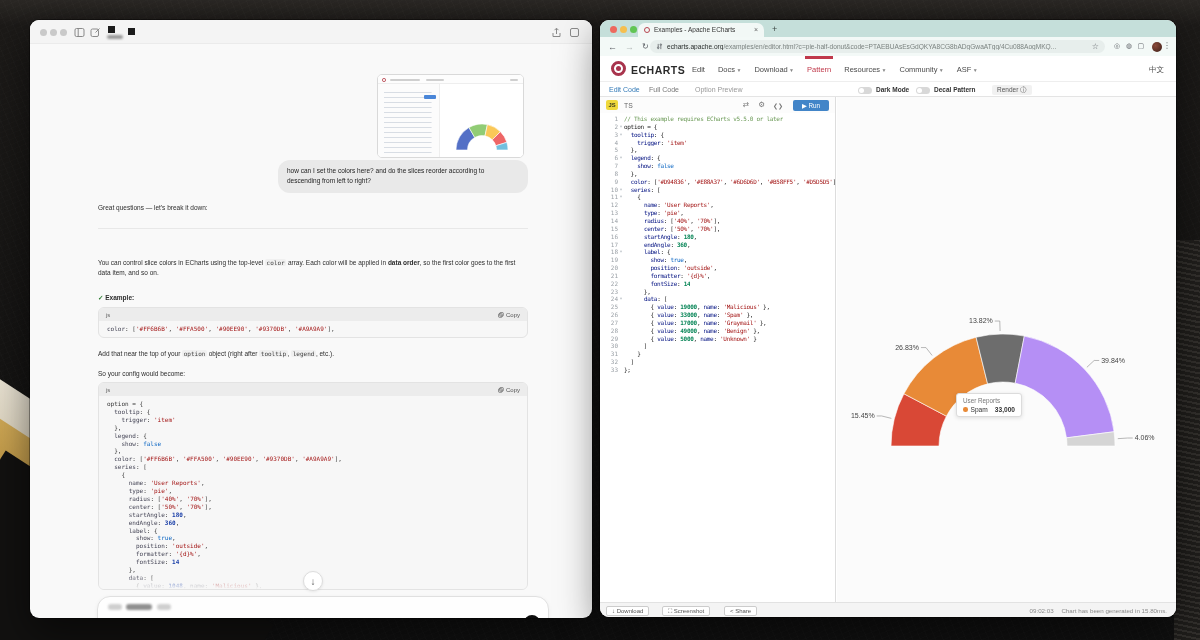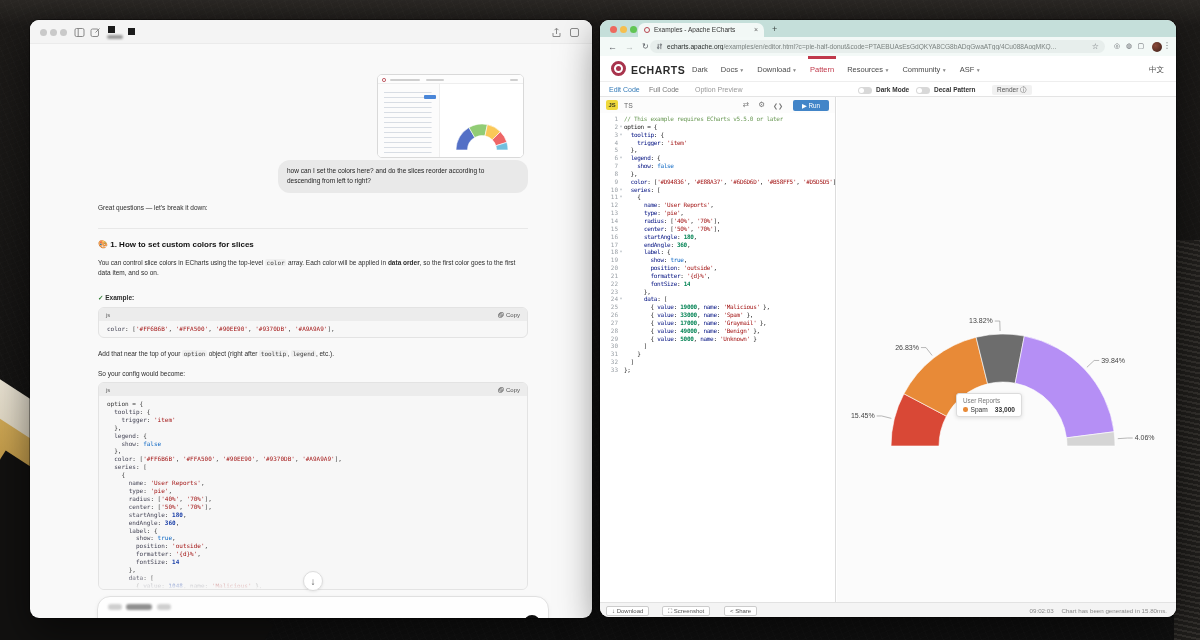--- a/index.html
+++ b/index.html
@@ -216,24 +216,20 @@
       </div>
     </div>
 
     <div id="user-bubble">
       <span>how can I set the colors here? and do the slices reorder according to descending from left to right?</span>
     </div>
 
     <div class="msg-col msg-intro">Great questions — let's break it down:</div>
     <div class="msg-hr"></div>
 
-    <div class="msg-col msg-heading">
-      <span>🎨</span>
-      <span>1. How to set custom colors for slices</span>
-    </div>
 
     <div class="msg-col msg-para1">
       <span>You can control slice colors in ECharts using the top-level </span><span class="inline-code">color</span><span> array. Each color will be applied in </span><span class="b">data order</span><span>, so the first color goes to the first data item, and so on.</span>
     </div>
 
     <div class="msg-col msg-example">
       <span class="ck">✓</span>
       <span>Example:</span>
     </div>
 
@@ -342,21 +338,21 @@
     <span class="ext-ic" style="right:44px">◍</span>
     <span class="ext-ic" style="right:32px">▢</span>
     <span id="avatar"></span>
     <span id="menu-dots">⋮</span>
   </div>
 
   <div class="bw-siteheader">
     <span id="echarts-logo"></span>
     <span class="brand">ECHARTS</span>
     <nav id="site-nav">
-        <span class="nav-item">Dark</span>
+        <span class="nav-item">Edit</span>
         <span class="nav-item">Docs<span class="caret"> ▼</span></span>
         <span class="nav-item">Download<span class="caret"> ▼</span></span>
         <span class="nav-item active">Pattern</span>
         <span class="nav-item">Resources<span class="caret"> ▼</span></span>
         <span class="nav-item">Community<span class="caret"> ▼</span></span>
         <span class="nav-item">ASF<span class="caret"> ▼</span></span>
       </nav>
     <span class="lang">中文</span>
   </div>
 

